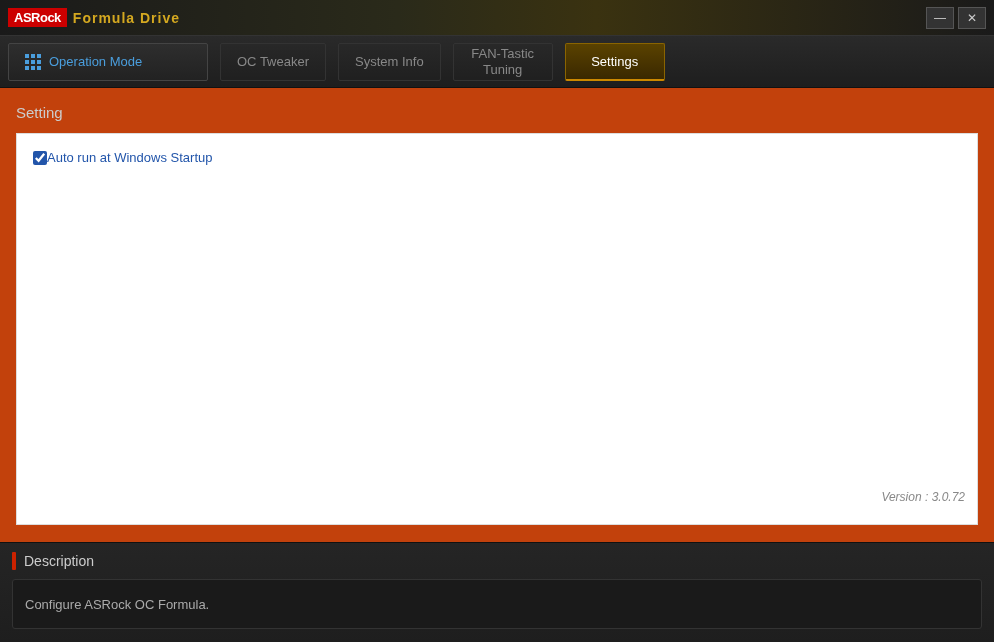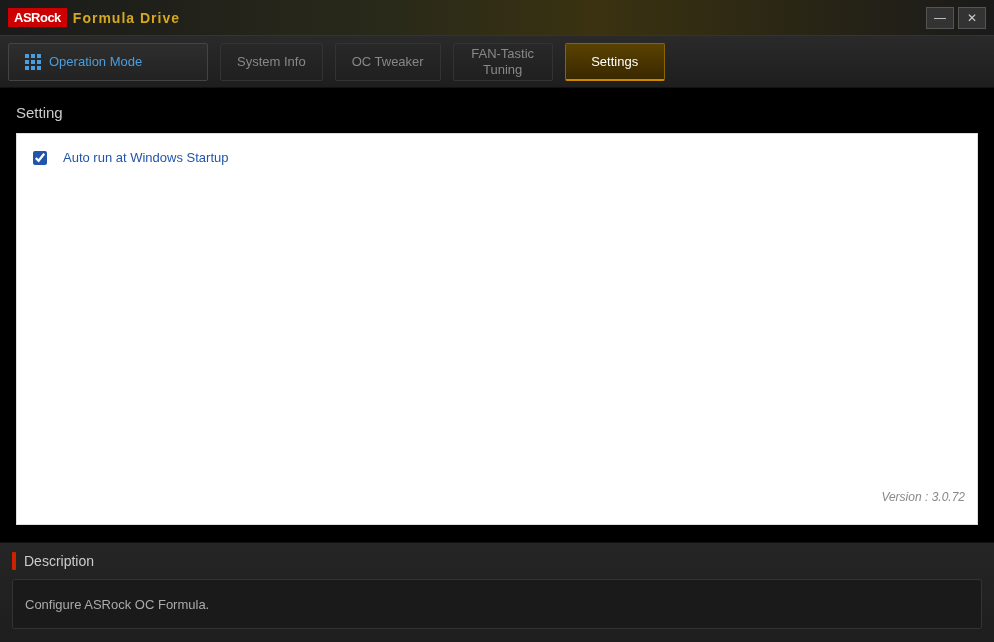--- a/index.html
+++ b/index.html
@@ -125,21 +125,21 @@
       background: linear-gradient(to bottom, #5a4200, #3a2800);
       border: 1px solid #8a6400;
       color: #fff;
       border-bottom: 2px solid #cc8800;
     }
 
     
     #main-content {
       width: 100%;
       height: calc(642px - 36px - 52px - 100px);
-      background: #000000;
+      background: #c2410c;
       padding: 16px;
     }
 
     #section-title {
       color: #ccc;
       font-size: 15px;
       font-weight: normal;
       margin-bottom: 12px;
     }
 
@@ -148,21 +148,21 @@
       border: 1px solid #ddd;
       width: 100%;
       height: calc(100% - 30px);
       padding: 16px;
       position: relative;
     }
 
     #auto-run-label {
       display: flex;
       align-items: center;
-      gap: 16px;
+      gap: 0;
       color: #2255aa;
       font-size: 13px;
       cursor: pointer;
     }
 
     #auto-run-checkbox {
       width: 14px;
       height: 14px;
       accent-color: #2255aa;
     }
@@ -238,22 +238,22 @@
         <div class="grid-dot"></div>
       <div class="grid-dot"></div>
         <div class="grid-dot"></div>
         <div class="grid-dot"></div>
       <div class="grid-dot"></div>
         <div class="grid-dot"></div>
         <div class="grid-dot"></div>
     </div>
     <span>Operation Mode</span>
   </button>
+  <button class="nav-tab">OC Tweaker</button>
   <button class="nav-tab">System Info</button>
-  <button class="nav-tab">OC Tweaker</button>
   <button class="nav-tab" style="white-space: pre-line; line-height: 1.2;">FAN-Tastic
 Tuning</button>
   <button class="nav-tab active">Settings</button>
 </div>
 
 <div id="main-content">
   <div id="section-title">Setting</div>
   <div id="settings-panel">
     <label id="auto-run-label">
       <input type="checkbox" id="auto-run-checkbox" checked="" style="">

